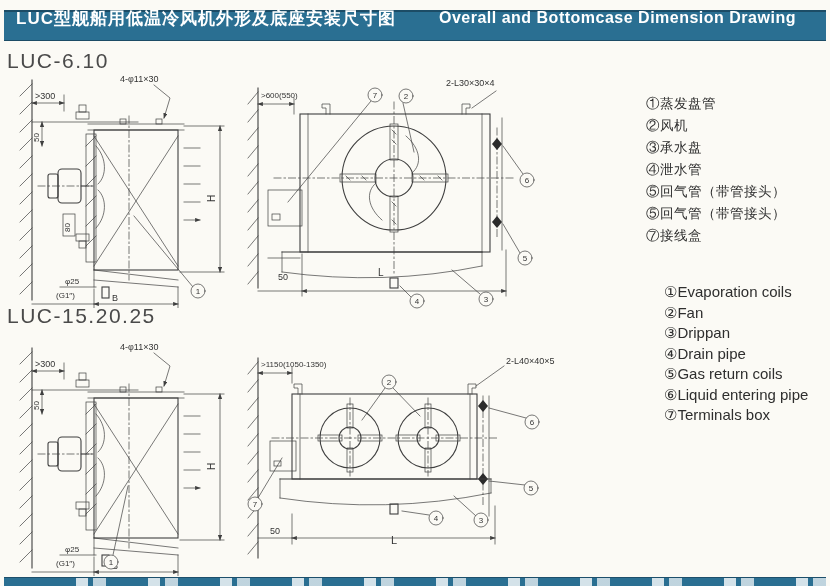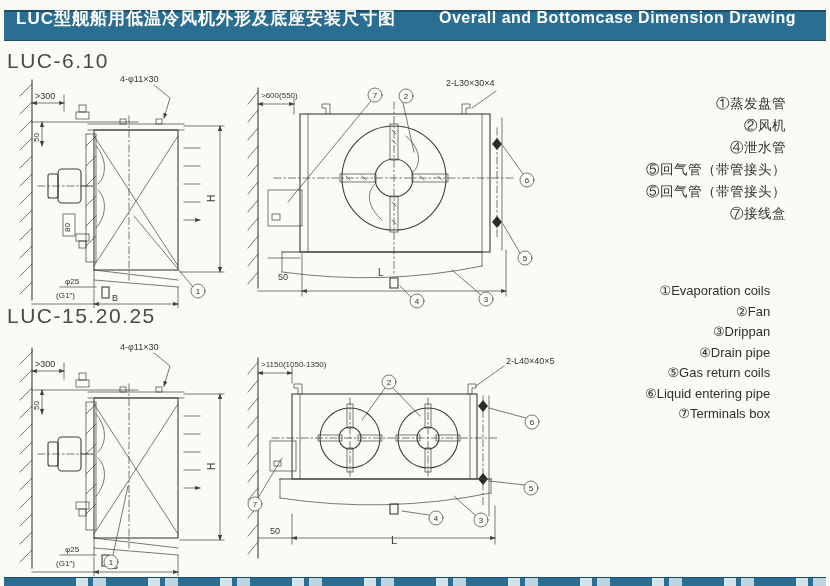--- a/index.html
+++ b/index.html
@@ -11,23 +11,23 @@
   .title-cn{font-size:17px;font-weight:bold;letter-spacing:1px;}
   .title-en{font-size:16px;font-weight:bold;letter-spacing:.5px;margin-left:31px;}
   .sec-label{position:absolute;font-size:21px;color:#4a4a4a;letter-spacing:1.5px;}
   .fig{position:absolute;}
   .ln{stroke:#3f3f3f;stroke-width:1.1;fill:none;stroke-linecap:square;}
   .tn{stroke-width:.7;}
   .dd{stroke-dasharray:7 3 1.5 3;}
   svg text{font-family:"Liberation Sans",sans-serif;fill:#333;}
   .t8{font-size:8px;} .t9{font-size:9px;} .t10{font-size:10px;} .t11{font-size:11px;}
   .callout circle{fill:#fbfaf5;}
-  .legend{position:absolute;color:#2e2e2e;text-align:right;}
+  .legend{position:absolute;color:#2e2e2e;}
   .legend-cn div{height:22px;font-size:13.5px;letter-spacing:.5px;}
-  .legend-en div{height:20.5px;font-size:13px;}
+  .legend-en div{height:20.5px;font-size:15px;margin-left:19px;}
   .bottom-banner{position:absolute;left:4px;right:4px;top:577px;height:9px;background:#2a6f92;
     border-top:1px solid #1d4f6b;overflow:hidden;}
   .banner-frag{height:100%;margin-left:56px;
     background:repeating-linear-gradient(90deg,transparent 0 16px,rgba(255,255,255,.8) 16px 28px,
     transparent 28px 33px,rgba(255,255,255,.7) 33px 46px,transparent 46px 72px);}
 </style>
 </head>
 <body>
 
 <div id="page">
@@ -346,20 +346,21 @@
     <g class="callout">
       <path class="ln tn" d="M210,150 L232,170"></path>
       <circle class="ln tn" cx="237" cy="174" r="7"></circle>
       <text class="t8" x="237" y="177" text-anchor="middle">3</text>
     </g>
   </svg>
 
   <div class="legend legend-cn" style="left:646px;top:95px">
     <div>①蒸发盘管</div>
     <div>②风机</div>
+    <div>③承水盘</div>
     <div>④泄水管</div>
     <div>⑤回气管（带管接头）</div>
     <div>⑤回气管（带管接头）</div>
     <div>⑦接线盒</div>
   </div>
 
   <div class="legend legend-en" style="left:645px;top:283px">
     <div>①Evaporation coils</div>
     <div>②Fan</div>
     <div>③Drippan</div>

